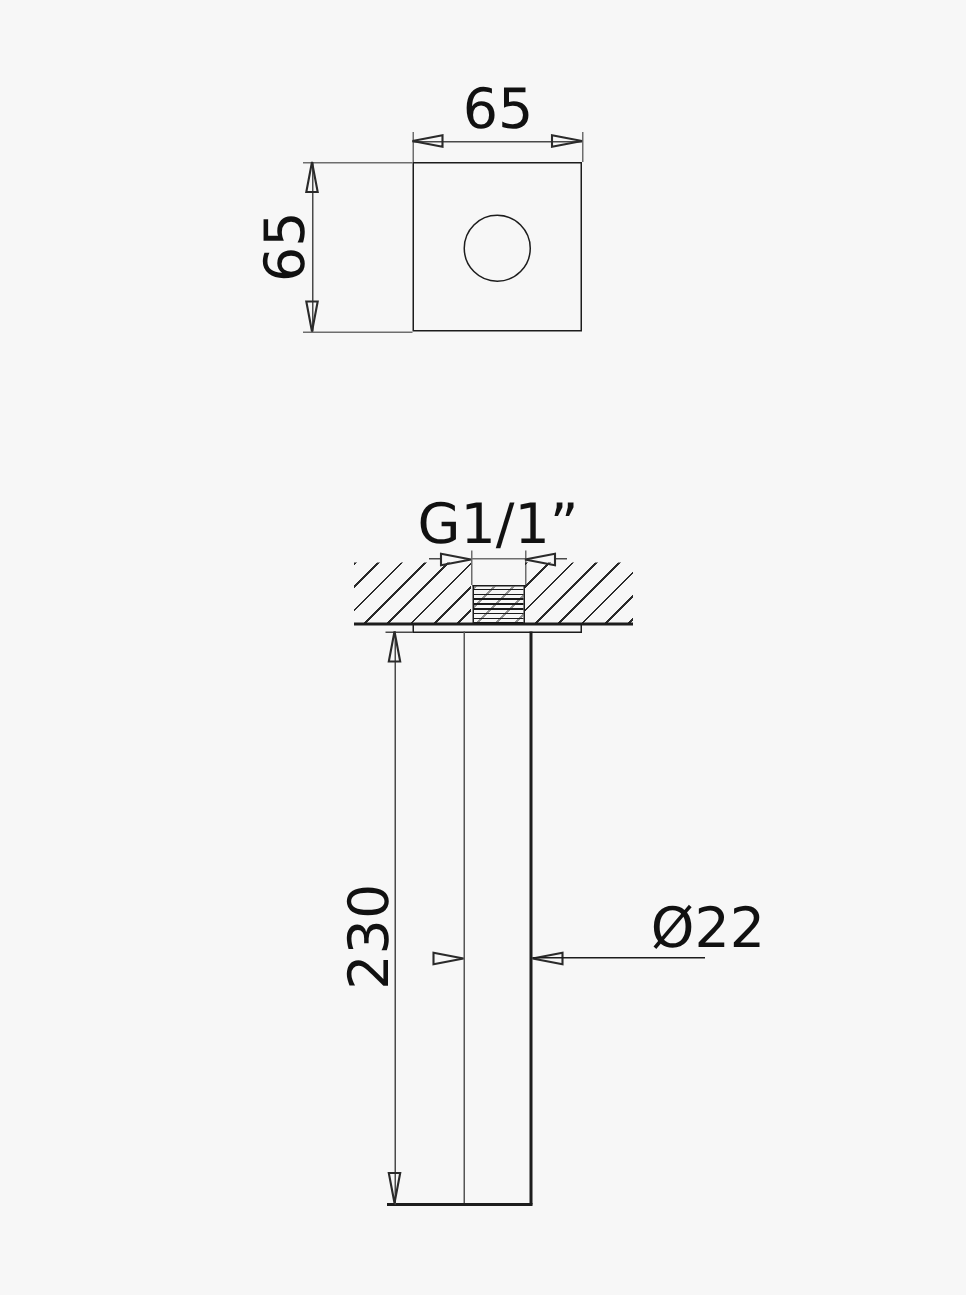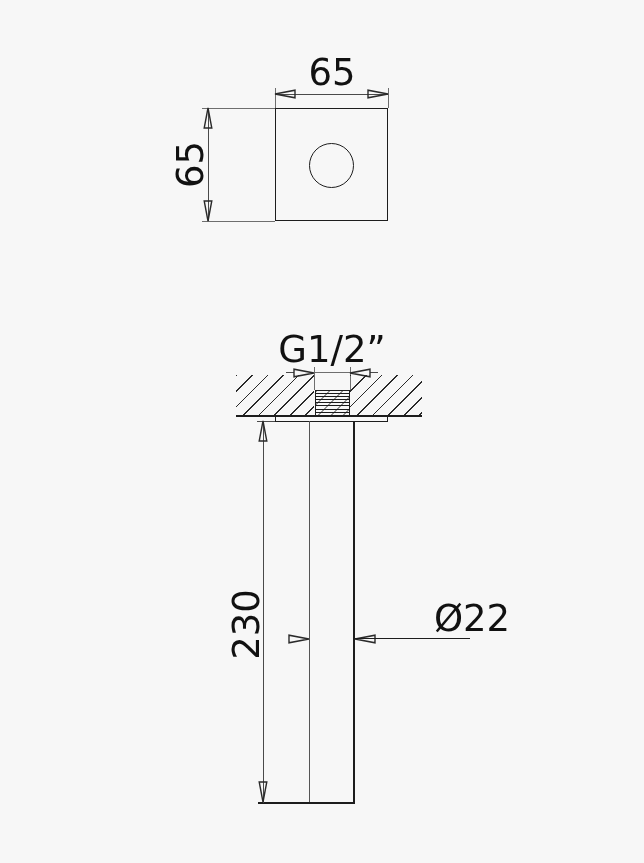--- a/index.html
+++ b/index.html
@@ -51,21 +51,21 @@
         <polygon points="6,1 2.2,21 9.8,21"></polygon>
       </svg>
     <svg class="arrow" style="left:202px;top:200px;" width="12" height="22">
         <polygon points="6,21 2.2,1 9.8,1"></polygon>
       </svg>
     <div class="label rot" style="left:159px;top:146px;width:62px;">65</div>
   </div>
 
   <div>
 
-    <div class="label" style="left:277px;top:331px;width:110px;">G1/2”</div>
+    <div class="label" style="left:277px;top:331px;width:110px;">G1/1”</div>
     <div class="ln ext" style="left:313.5px;top:367px;width:1.1px;height:23px;"></div>
     <div class="ln ext" style="left:349.5px;top:367px;width:1.1px;height:23px;"></div>
     <div class="ln ext" style="left:314px;top:372px;width:36px;height:1.1px;"></div>
     <div class="ln dim" style="left:286px;top:372px;width:8px;height:1.2px;"></div>
     <div class="ln dim" style="left:370px;top:372px;width:8px;height:1.2px;"></div>
     <svg class="arrow" style="left:293px;top:366.5px;" width="22" height="12">
         <polygon points="21,6 1,2.2 1,9.8"></polygon>
       </svg>
     <svg class="arrow" style="left:349px;top:366.5px;" width="22" height="12">
         <polygon points="1,6 21,2.2 21,9.8"></polygon>

